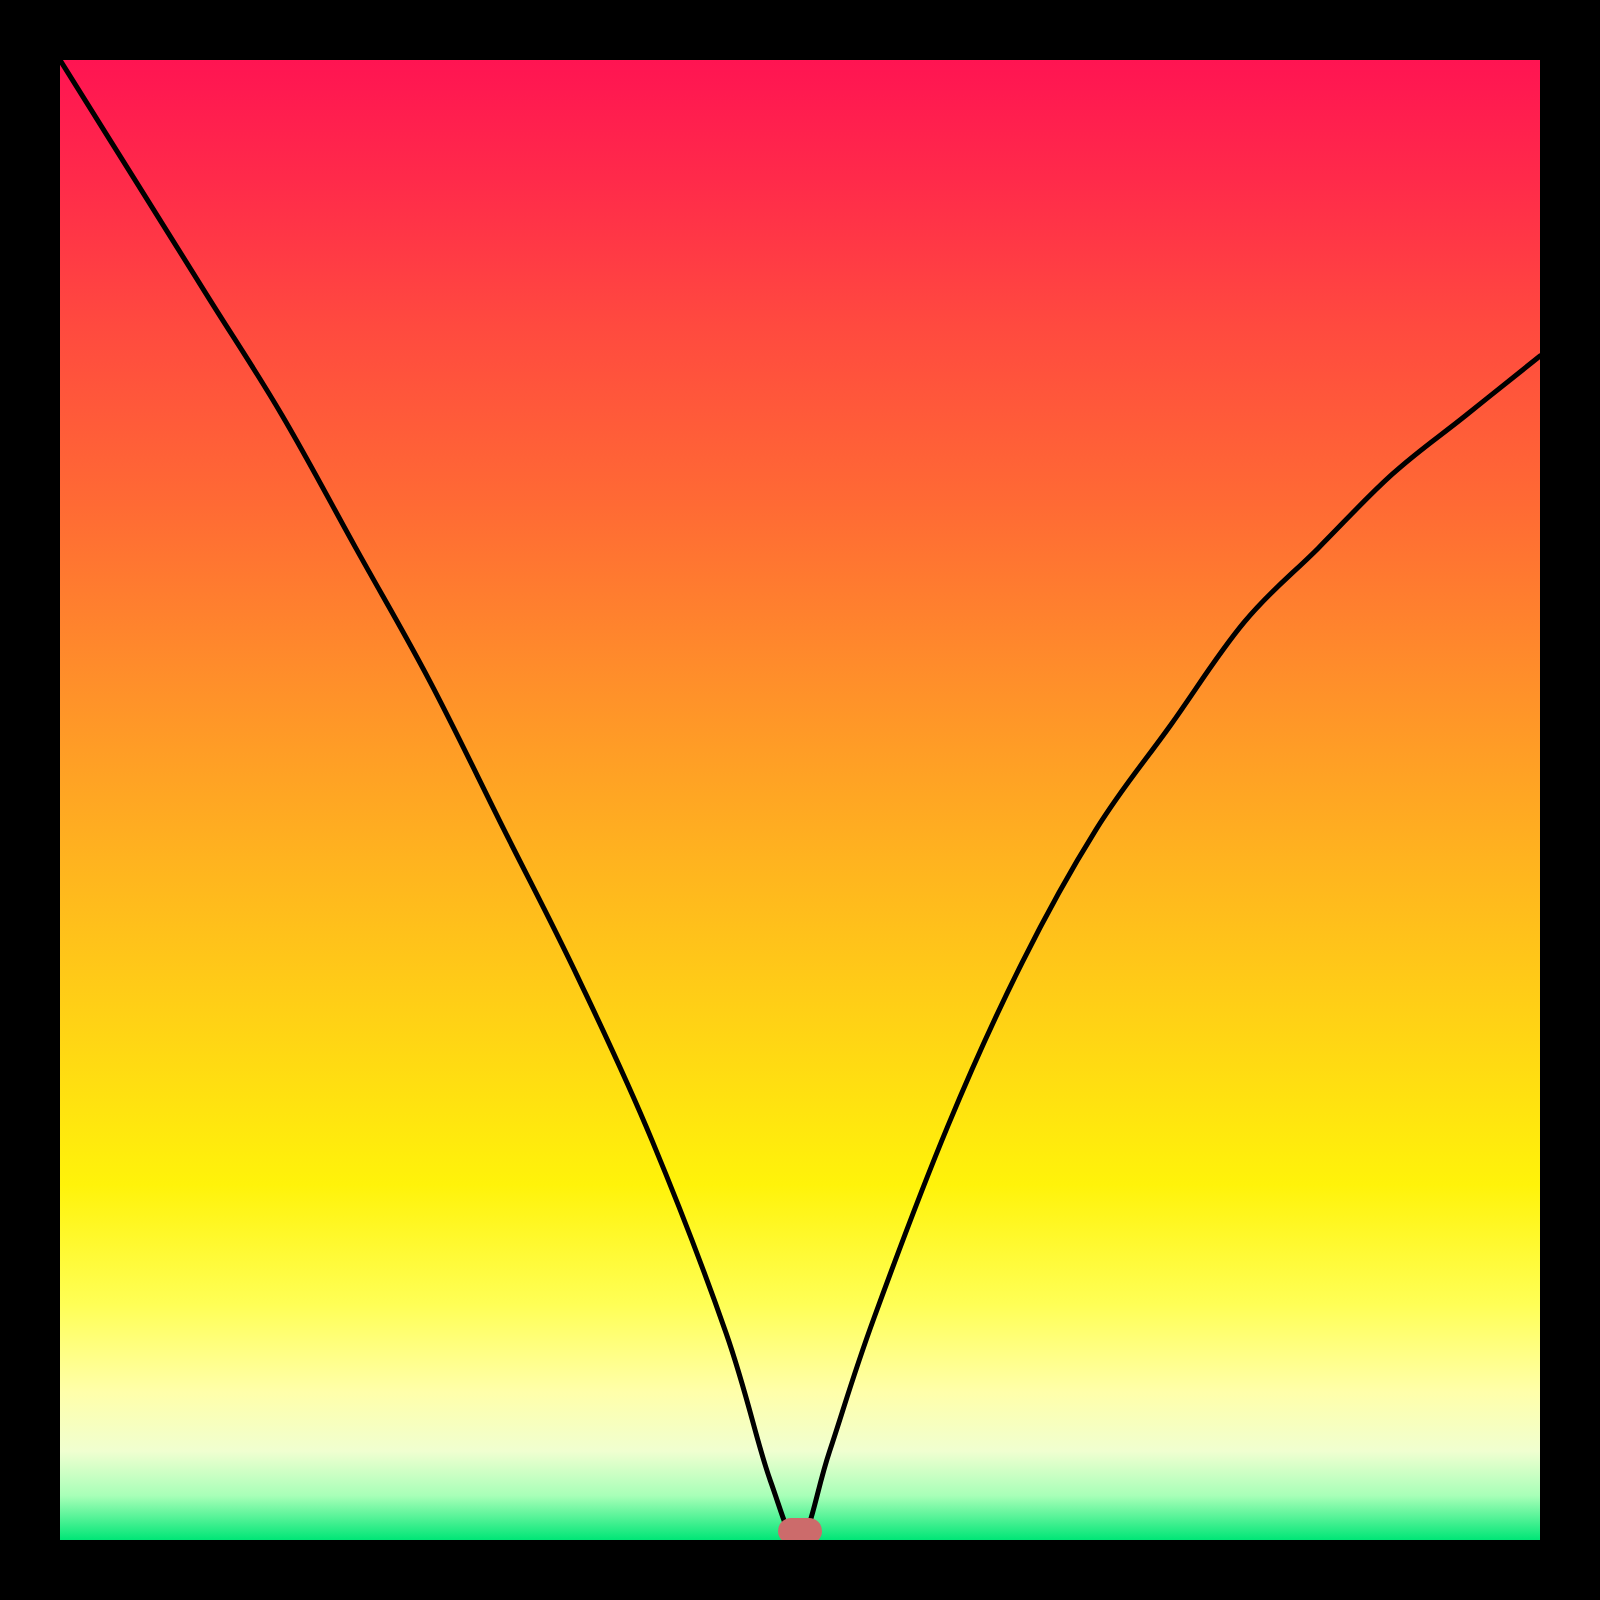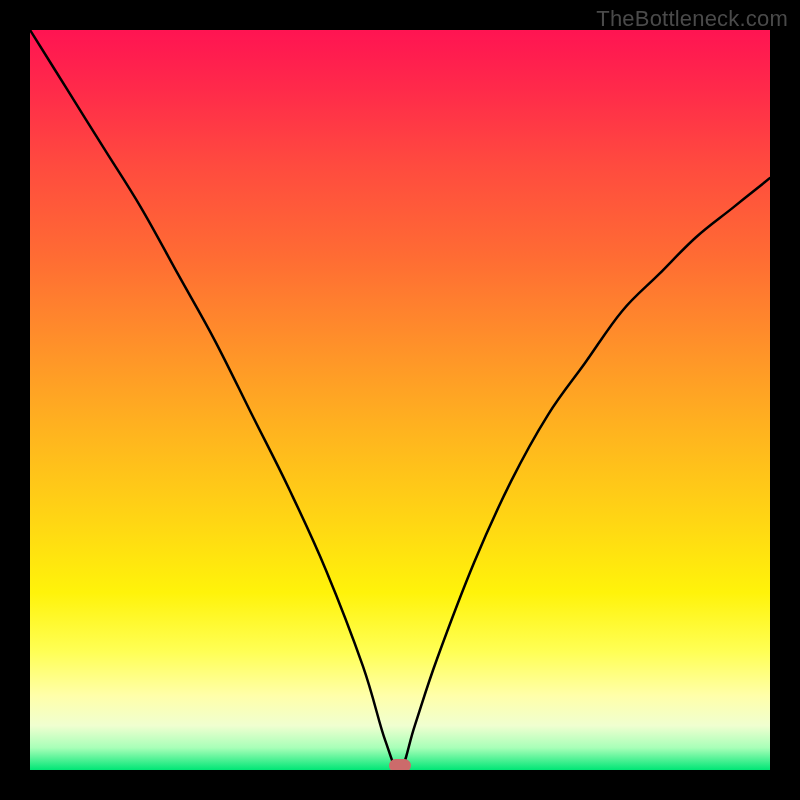--- a/index.html
+++ b/index.html
@@ -71,21 +71,20 @@
   }
   .marker {
     fill: #cc6b6b;
     stroke: none;
   }
 </style>
 </head>
 <body>
 
 <div class="frame">
-  <div class="watermark">TheBottleneck.com</div>
 
   <div class="plot-area">
     <div class="gradient-bg"></div>
 
     <svg class="curve" viewBox="0 0 740 740" preserveAspectRatio="none">
       <path id="curve-path" d="M 0.0 0.0 C 6.7 10.7, 23.7 37.9, 37.0 59.2 C 50.3 80.5, 60.7 97.1, 74.0 118.4 C 87.3 139.7, 97.7 155.0, 111.0 177.6 C 124.3 200.2, 134.7 220.2, 148.0 244.2 C 161.3 268.2, 171.7 285.5, 185.0 310.8 C 198.3 336.1, 208.7 358.2, 222.0 384.8 C 235.3 411.4, 245.7 430.8, 259.0 458.8 C 272.3 486.8, 282.7 508.2, 296.0 540.2 C 309.3 572.2, 322.3 605.8, 333.0 636.4 C 343.7 667.0, 348.5 691.8, 355.2 710.4 C 361.9 729.0, 364.7 742.7, 370.0 740.0 C 375.3 737.3, 378.1 715.6, 384.8 695.6 C 391.5 675.6, 396.3 658.3, 407.0 629.0 C 417.7 599.7, 430.7 564.8, 444.0 532.8 C 457.3 500.8, 467.7 478.0, 481.0 451.4 C 494.3 424.8, 504.7 406.1, 518.0 384.8 C 531.3 363.5, 541.7 351.6, 555.0 333.0 C 568.3 314.4, 578.7 297.2, 592.0 281.2 C 605.3 265.2, 615.7 257.5, 629.0 244.2 C 642.3 230.9, 652.7 219.2, 666.0 207.2 C 679.3 195.2, 689.7 188.3, 703.0 177.6 C 716.3 166.9, 733.3 153.3, 740.0 148.0"></path>
       <rect id="marker" class="marker" x="359.0" y="729.0" width="22" height="13" rx="6.5" ry="6.5" fill="#cc6b6b"></rect>
     </svg>
   </div>
 </div>

